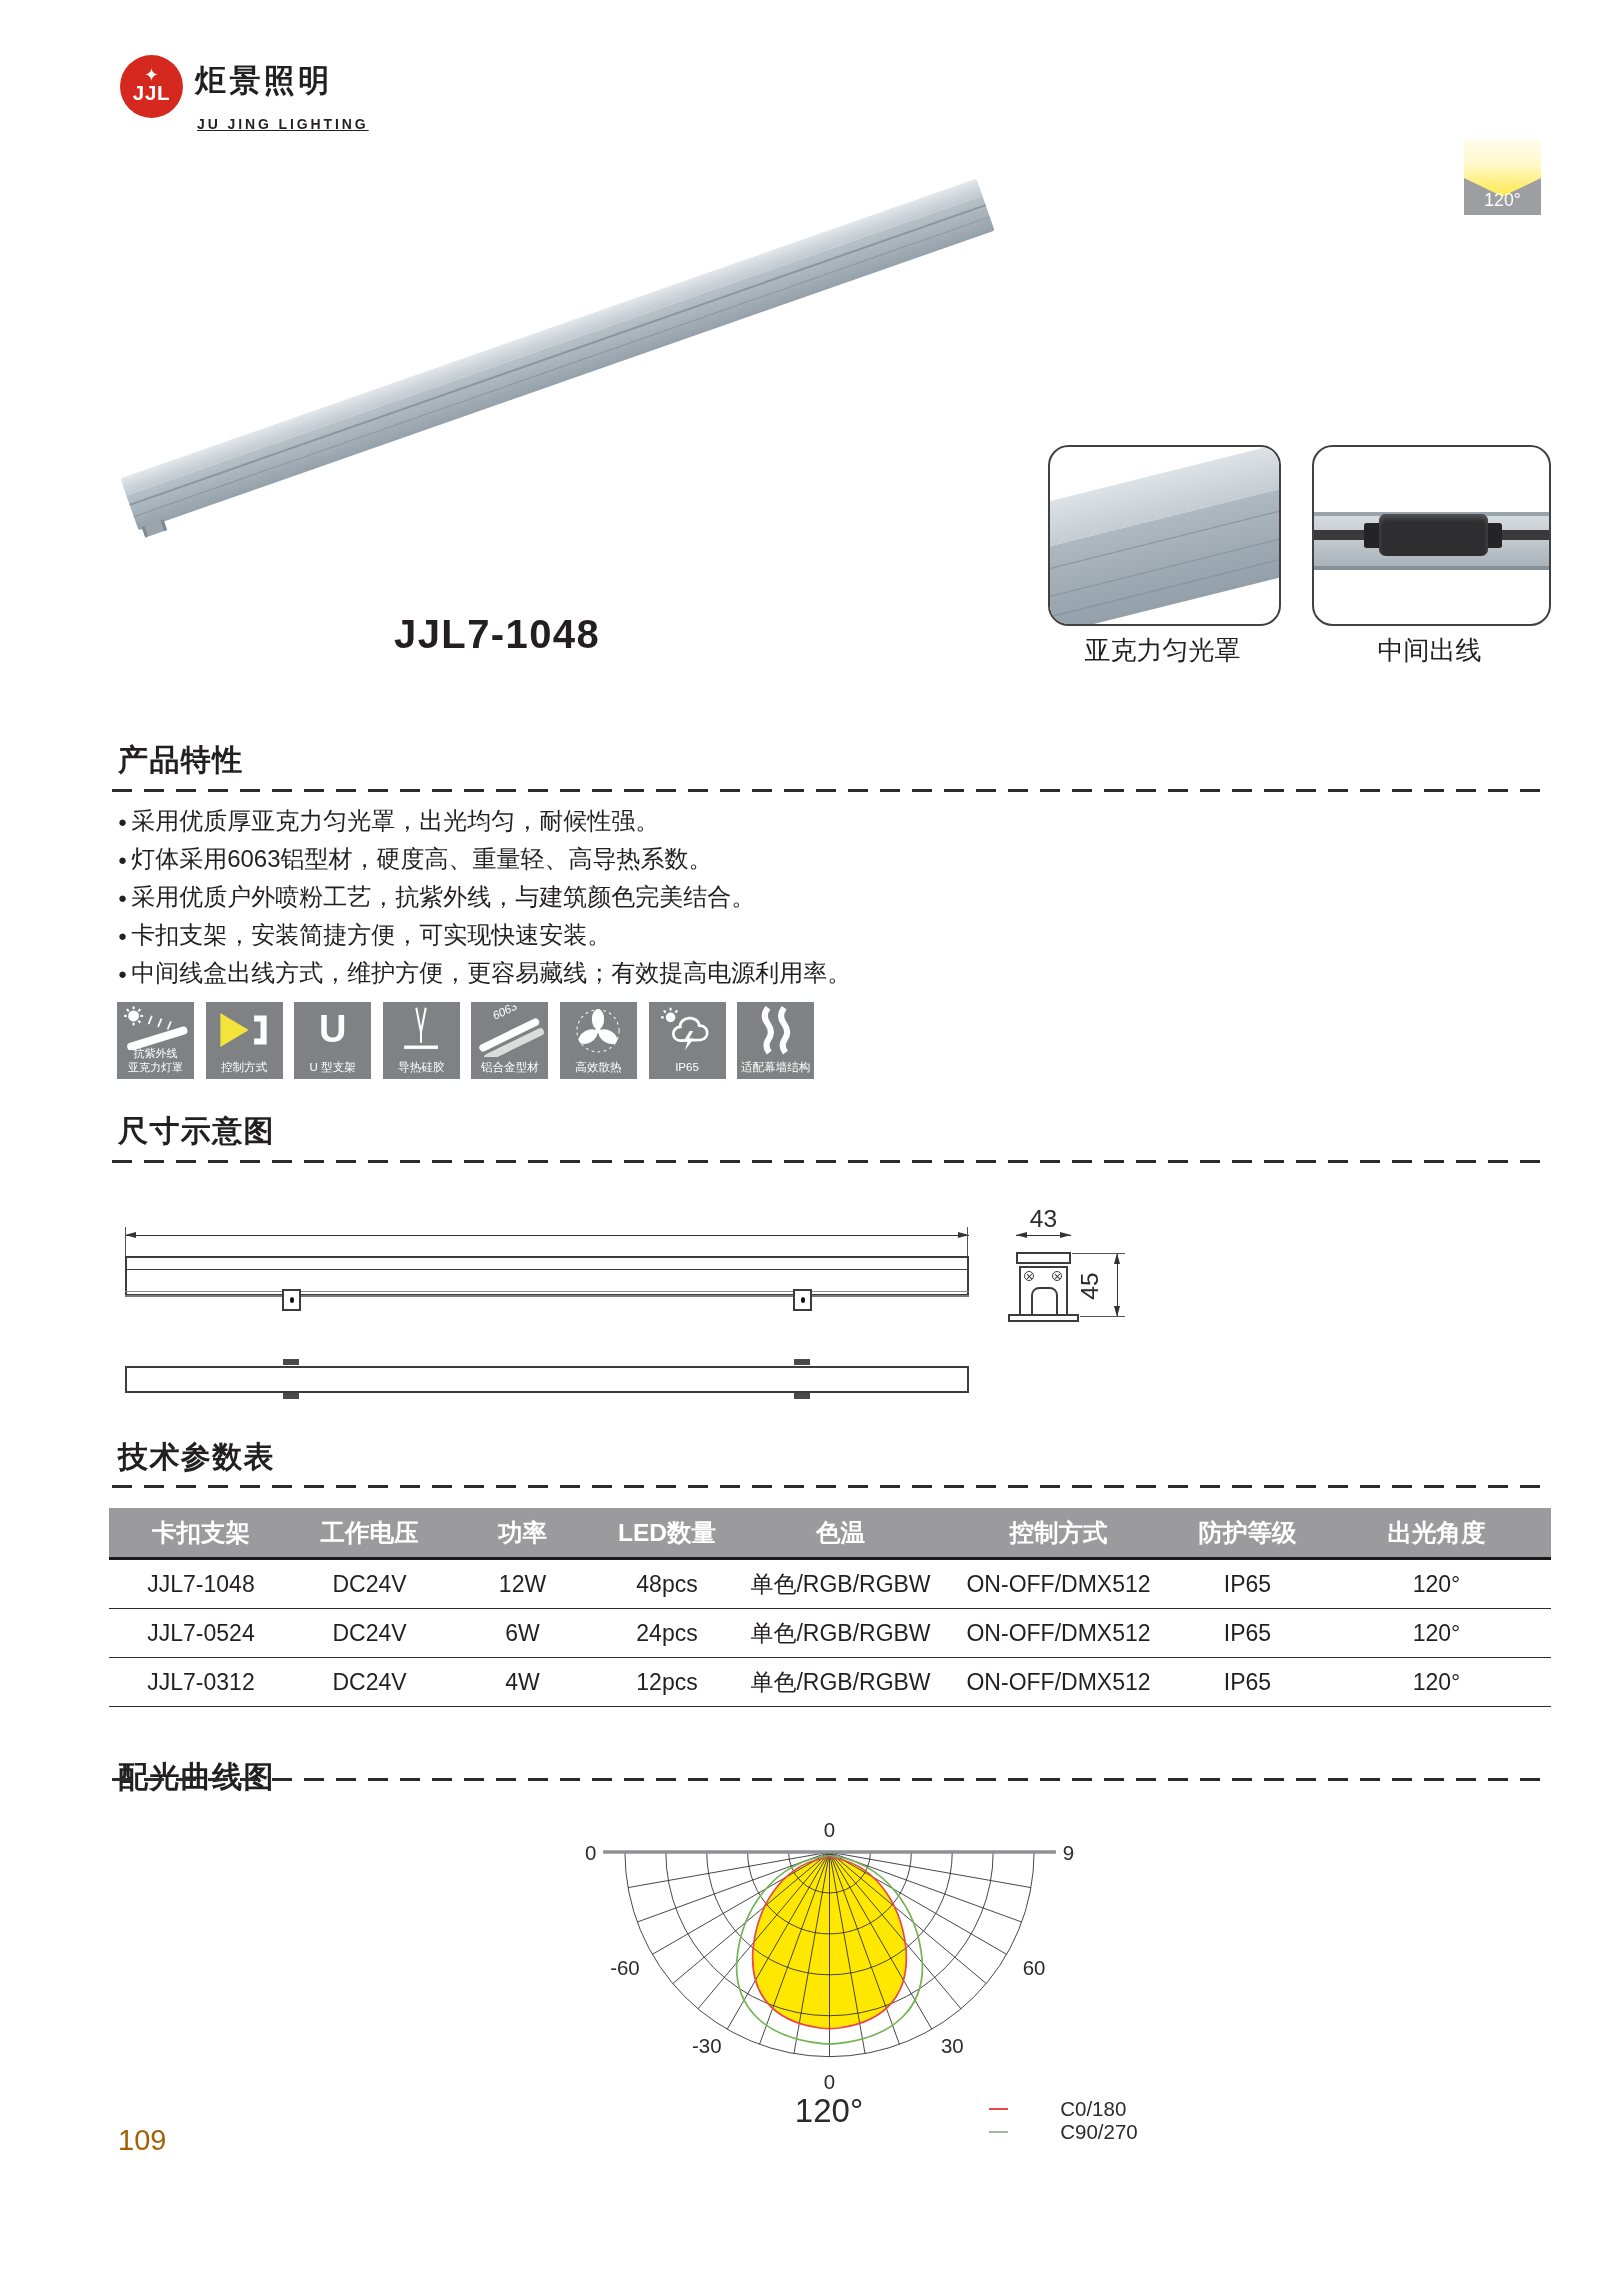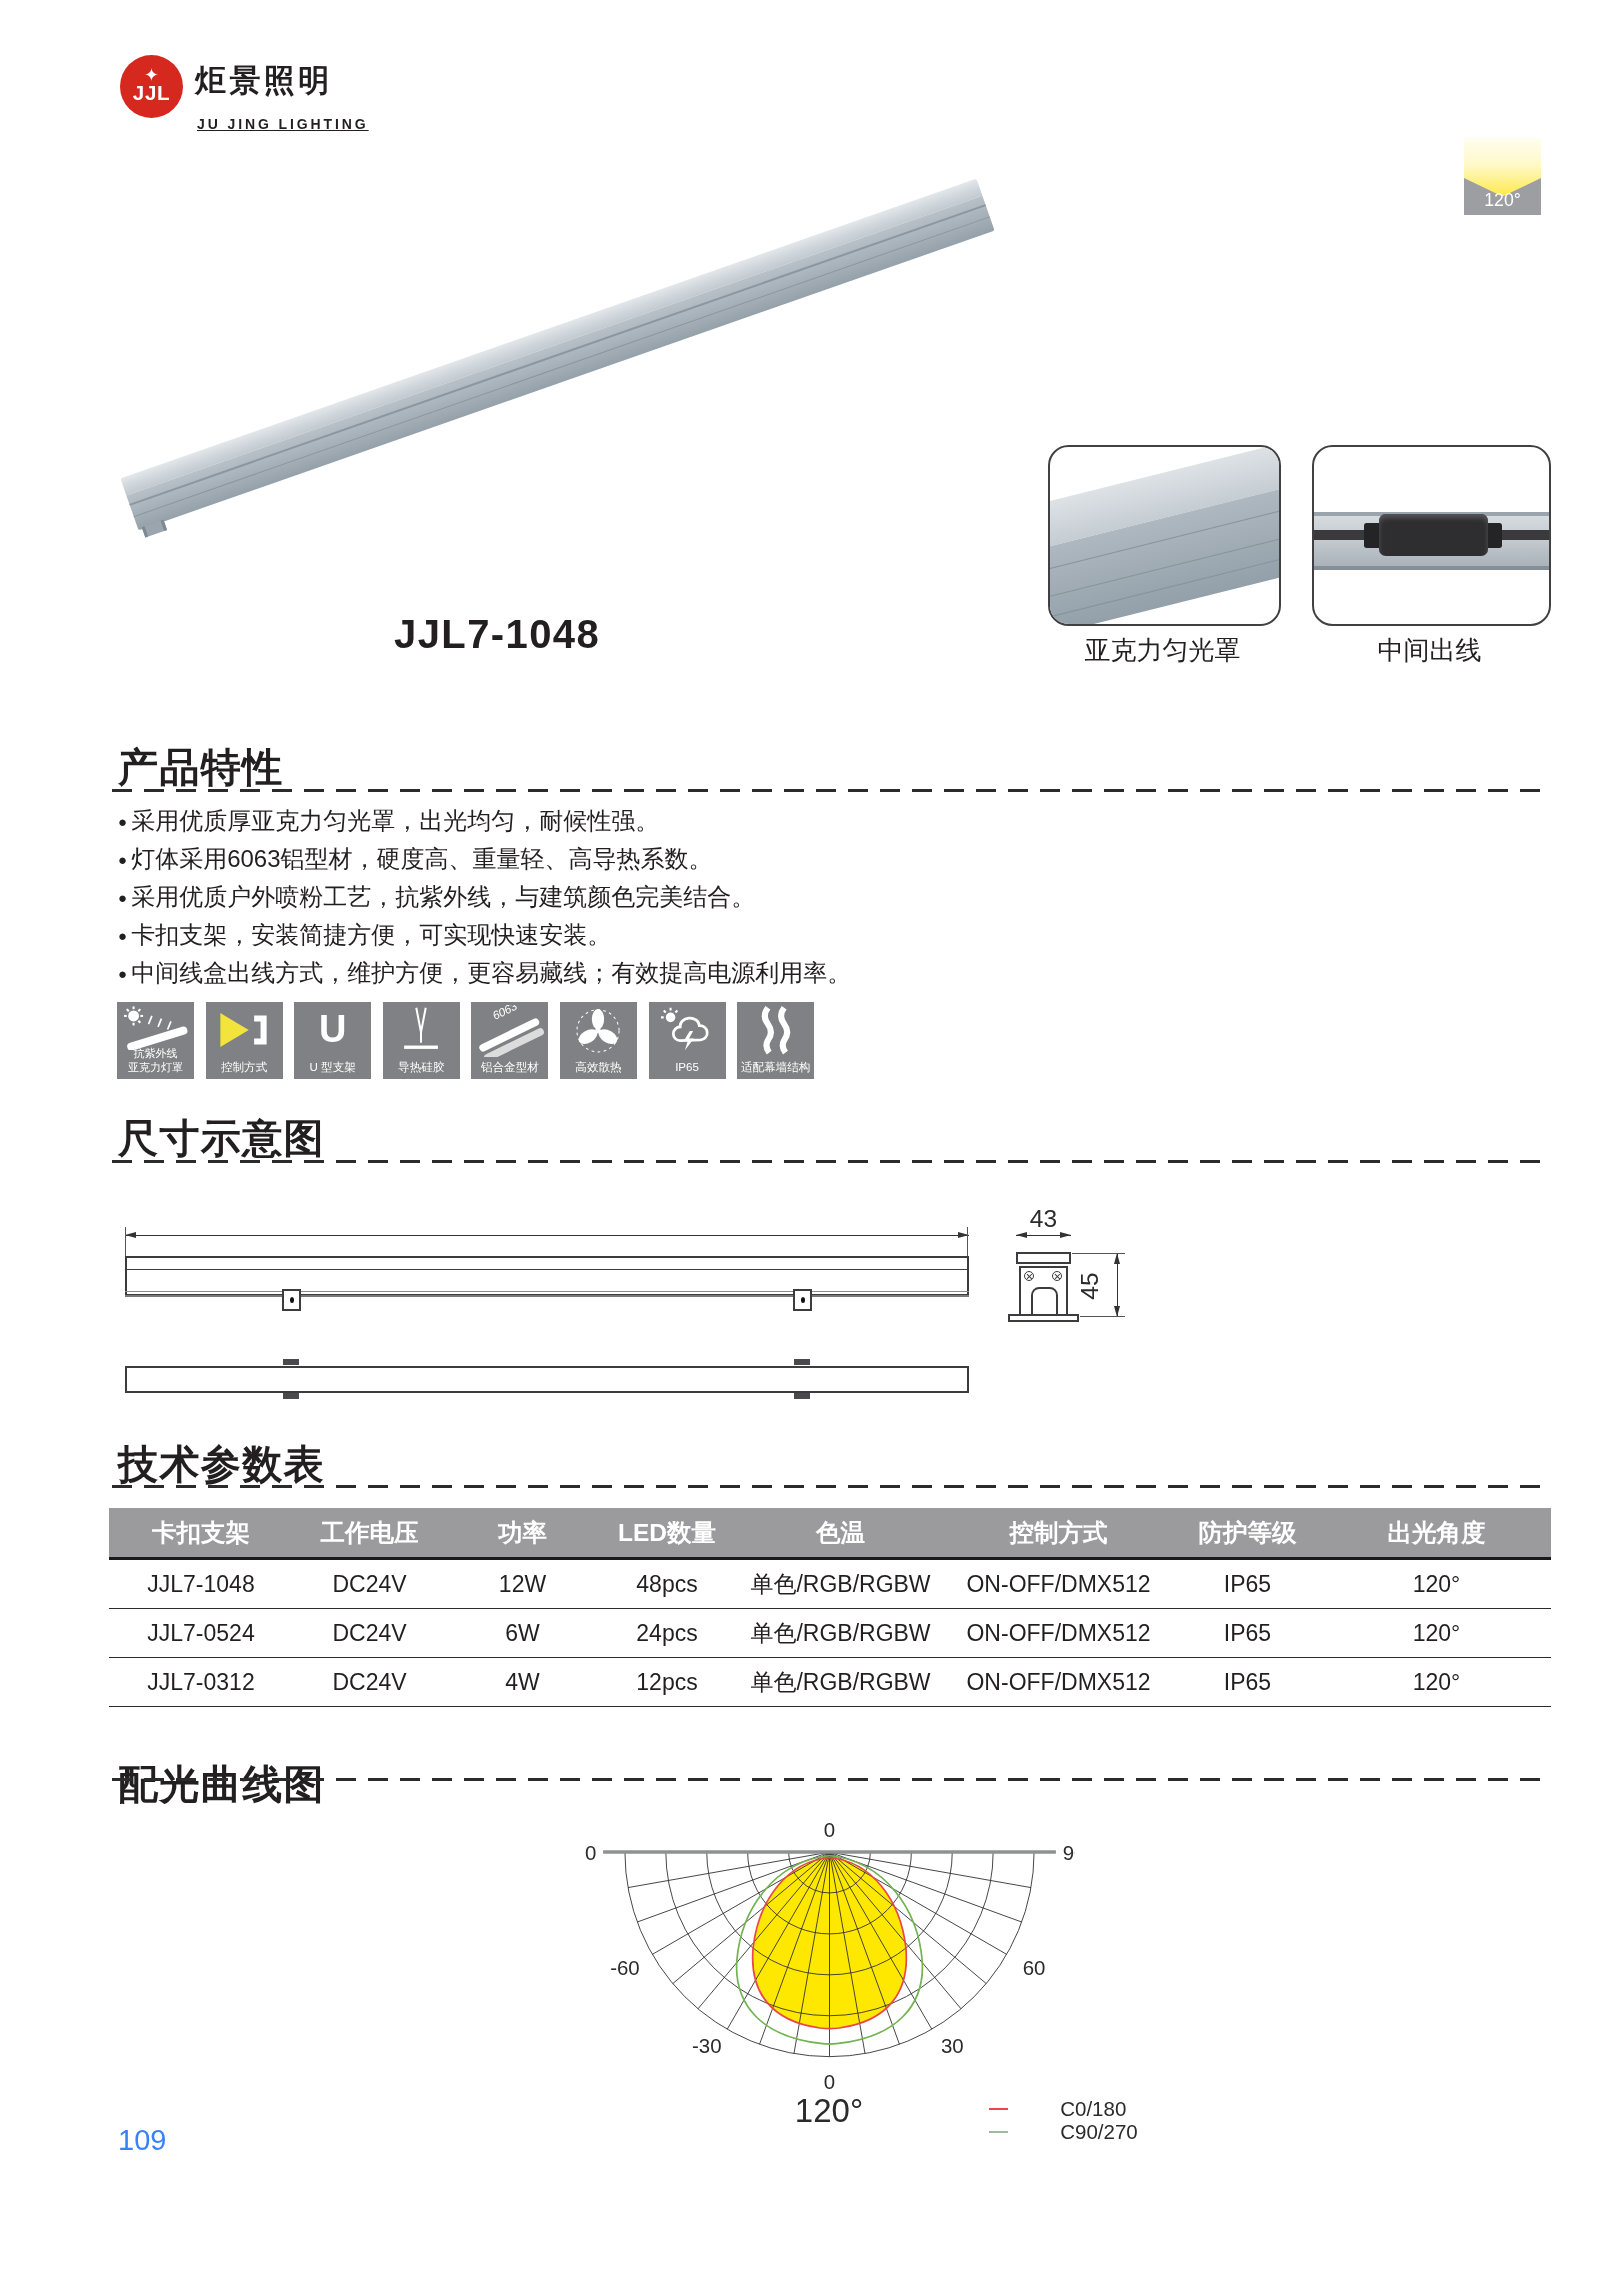--- a/index.html
+++ b/index.html
@@ -51,21 +51,21 @@
   .d2-rail{position:absolute;left:0;top:65px;width:100%;height:50px;
     background:linear-gradient(180deg,#d6dbdf 0%,#c2c9cf 50%,#aab3ba 100%);
     border-top:4.1px solid #9aa4ac;border-bottom:4.1px solid #848f98;}
   .d2-wire{position:absolute;left:0;top:83px;width:100%;height:9.5px;background:#3a3a3c;}
   .d2-connector{position:absolute;left:65px;top:67px;width:109px;height:42px;background:#2e2e30;
     border-radius:6.8px;box-shadow:inset 0 4.1px 5.5px #55555a;}
   .d2-plug{position:absolute;top:76px;width:17.7px;height:24.5px;background:#242426;border-radius:2.7px;}
   .detail-caption{top:633px;font-size:26px;text-align:center;}
 
   
-  .sec-title{font-size:40px;font-weight:bold;letter-spacing:1.4px;font-family:Liberation Serif, serif;}
+  .sec-title{font-size:30px;font-weight:bold;letter-spacing:1.4px;font-family:Liberation Serif, serif;}
   .dashed{height:3.4px;width:1428px;left:112px;
     background:repeating-linear-gradient(90deg,#2b2b2b 0 20.5px,transparent 20.5px 32px);}
 
   
   .bullets{left:118px;top:802px;width:1023px;font-size:24px;line-height:37px;}
   .bullets div::before{content:"●";font-size:15px;vertical-align:2px;margin-right:4.1px;}
 
   
   .tiles{left:117px;top:1002px;display:flex;gap:11.6px;}
   .tile{width:77px;height:77px;background:#7f8184;position:relative;color:#fff;}
@@ -114,21 +114,21 @@
     border-bottom:3.4px solid #1a1a1a;}
   .tbody-row{height:48px;font-size:23px;border-bottom:1.4px solid #2b2b2b;}
 
   
   .chart-svg{left:584px;top:1811px;}
   .beam-label{left:754px;top:2092px;width:150px;text-align:center;font-size:33px;color:#2b2b2b;}
   .legend{left:989px;top:2097px;font-size:20.5px;color:#2b2b2b;}
   .legend-row{display:flex;align-items:center;height:23px;gap:44px;}
   .legend-swatch{width:19px;height:2px;margin-right:8.2px;}
 
-  .page-num{left:118px;top:2124px;font-size:29px;color:#3b82f6;}
+  .page-num{left:118px;top:2124px;font-size:29px;color:#a16207;}
 </style>
 </head>
 <body>
 
 <div id="page">
 
   <div class="abs logo-circle">
     <span class="logo-star">✦</span>
     <span class="logo-mono">JJL</span>
   </div>

